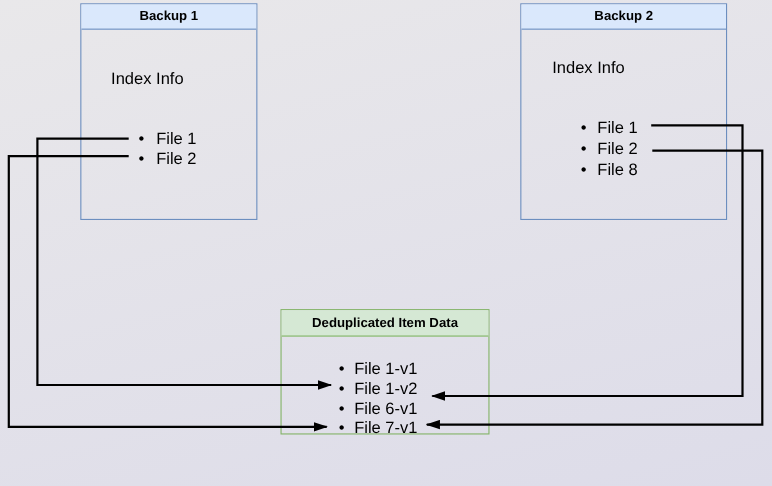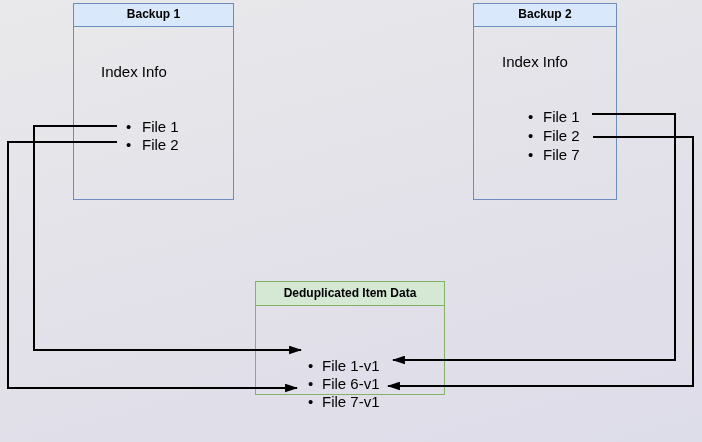--- a/index.html
+++ b/index.html
@@ -70,30 +70,30 @@
     font-size: 15px;
   }
   
   #node-backup1 { left: 73px; top: 3px; width: 161px; height: 197px; }
   #node-backup1 .node-header { height: 23px; line-height: 21px; }
   #node-backup1 .subtitle { left: 27px; top: 36px; }
   #node-backup1 ul.items { left: 50px; top: 91px; }
   #node-backup1 ul.items li { line-height: 18px; padding-left: 18px; }
   #node-backup1 ul.items li::before { left: 2px; }
   
-  #node-backup2 { left: 473px; top: 3px; width: 144px; height: 197px; }
+  #node-backup2 { left: 473px; top: 3px; width: 188px; height: 197px; }
   #node-backup2 .node-header { height: 23px; line-height: 21px; }
   #node-backup2 .subtitle { left: 28px; top: 26px; }
   #node-backup2 ul.items { left: 49px; top: 80px; }
   #node-backup2 ul.items li { line-height: 19px; padding-left: 20px; }
   #node-backup2 ul.items li::before { left: 5px; }
   
   #node-dedup { left: 255px; top: 281px; width: 190px; height: 114px; border-color: #82b366; }
   #node-dedup .node-header { height: 24px; line-height: 22px; background: #d5e8d4; border-color: #82b366; }
-  #node-dedup ul.items { left: 47px; top: 51px; }
+  #node-dedup ul.items { left: 47px; top: 21px; }
   #node-dedup ul.items li { line-height: 18px; padding-left: 19px; }
   #node-dedup ul.items li::before { left: 5px; }
 </style>
 </head>
 <body>
 
 <div class="canvas" style="background: linear-gradient(165deg, rgb(233, 232, 234) 0%, rgb(221, 220, 233) 100%);">
 
   <svg id="edges" viewBox="0 0 702 442" xmlns="http://www.w3.org/2000/svg">
     <defs>
@@ -118,29 +118,30 @@
     </div>
   </div>
 
   <div class="node" id="node-backup2" style="border-color: rgb(108, 142, 191);">
     <div class="node-header" style="background: rgb(218, 232, 252); border-color: rgb(108, 142, 191);">Backup 2</div>
     <div class="node-body">
       <div class="subtitle">Index Info</div>
       <ul class="items">
           <li>File 1</li>
           <li>File 2</li>
-          <li>File 7</li>
+          <li>File 8</li>
         </ul>
     </div>
   </div>
 
   <div class="node" id="node-dedup" style="border-color: rgb(130, 179, 102);">
     <div class="node-header" style="background: rgb(213, 232, 212); border-color: rgb(130, 179, 102);">Deduplicated Item Data</div>
     <div class="node-body">
       <ul class="items">
           <li>File 1-v1</li>
+          <li>File 1-v2</li>
           <li>File 6-v1</li>
           <li>File 7-v1</li>
         </ul>
     </div>
   </div>
 
 </div>
 
 </body></html>

